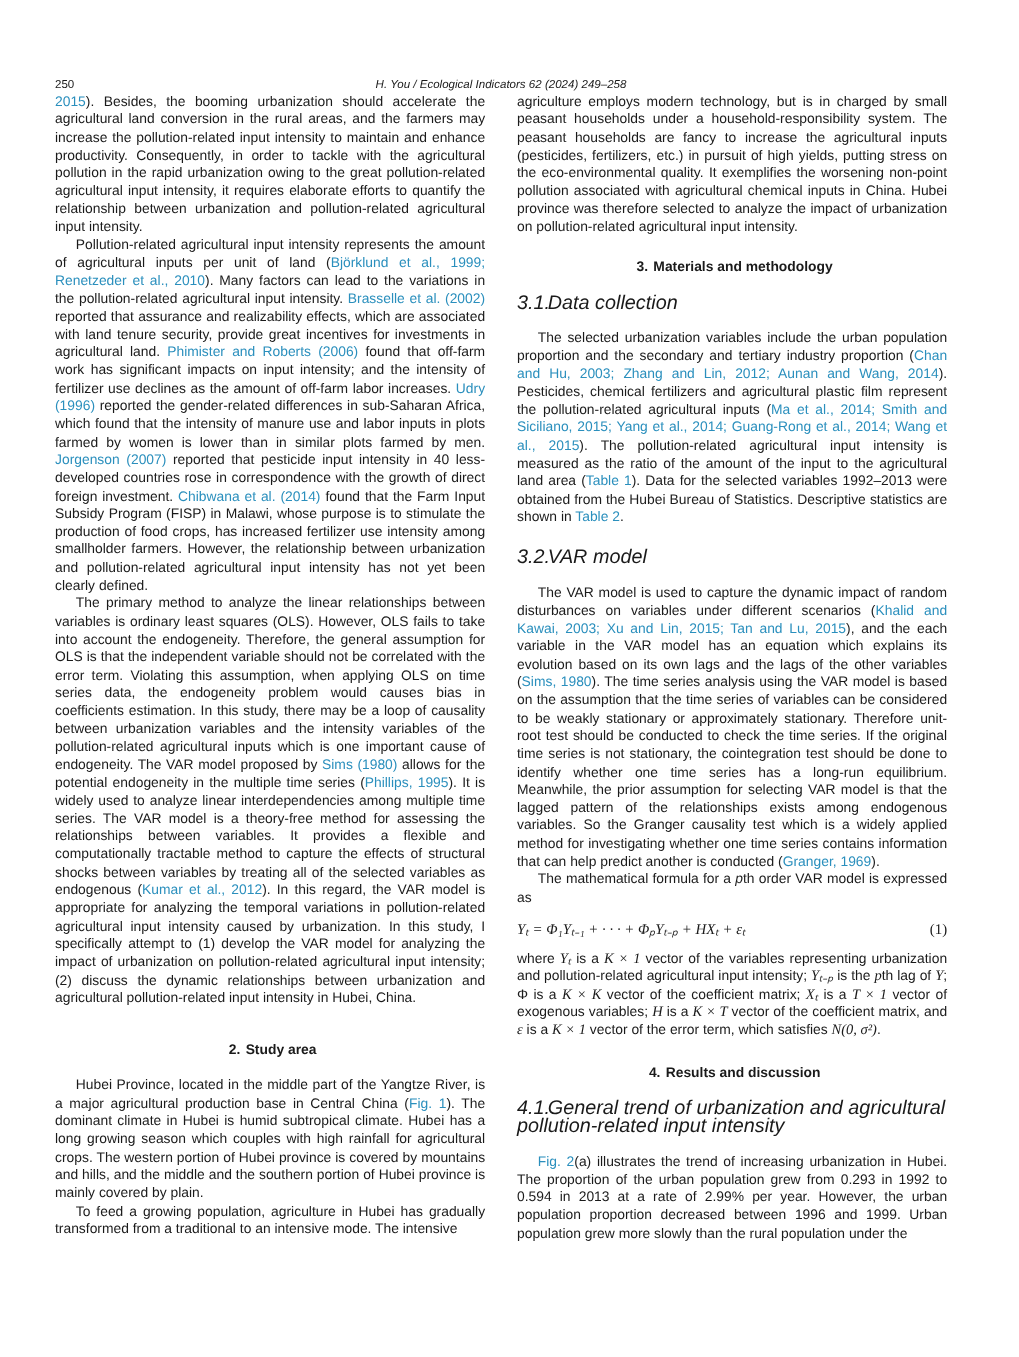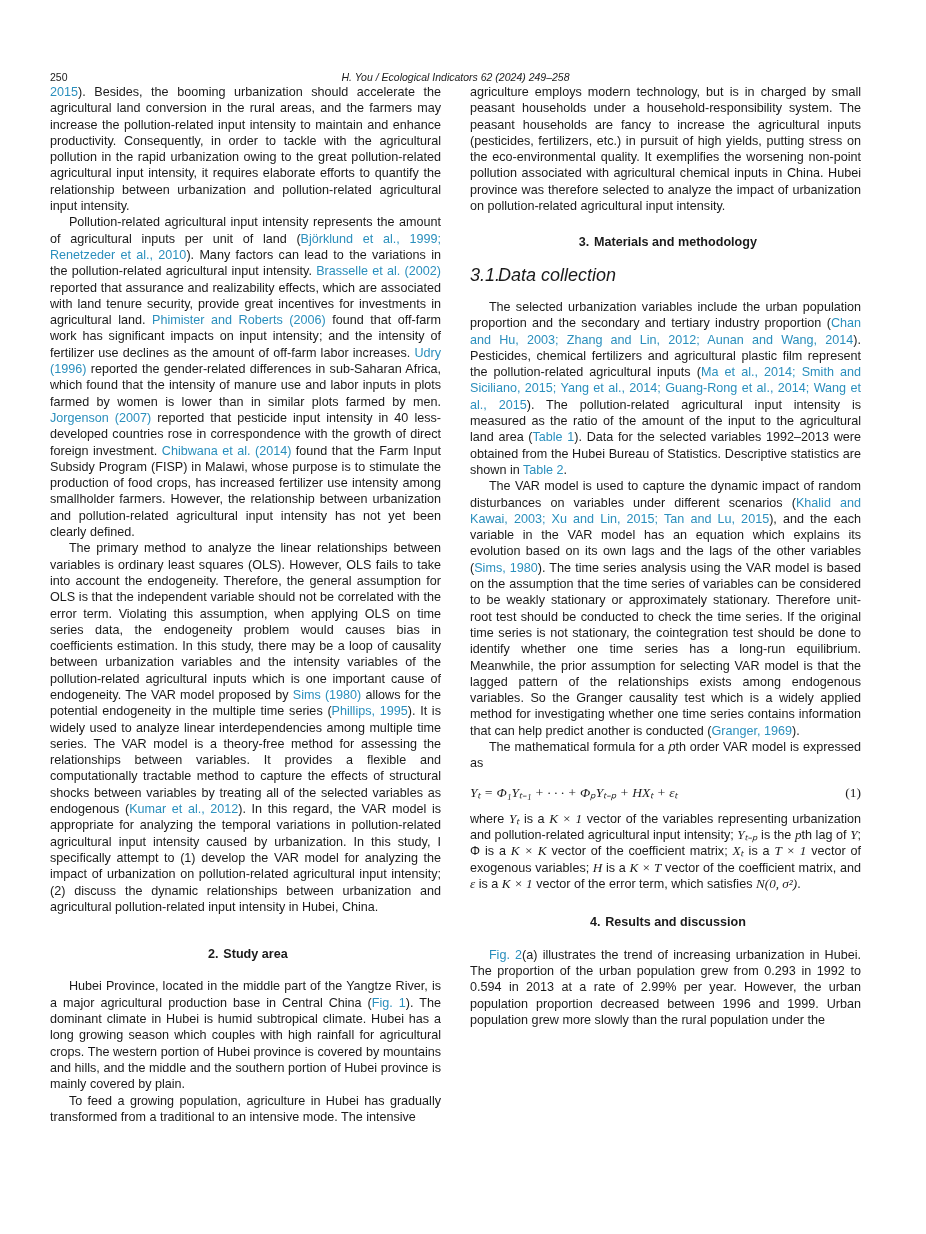--- a/index.html
+++ b/index.html
@@ -48,29 +48,31 @@
 
 <div class="col right">
   <p><span>agriculture employs modern technology, but is in charged by small peasant households under a household-responsibility system. The peasant households are fancy to increase the agricultural inputs (pesticides, fertilizers, etc.) in pursuit of high yields, putting stress on the eco-environmental quality. It exemplifies the worsening non-point pollution associated with agricultural chemical inputs in China. Hubei province was therefore selected to analyze the impact of urbanization on pollution-related agricultural input intensity.</span></p>
 
   <h2 style="margin-top:20px; margin-bottom:16px;"><span class="sec-num">3.</span><span>Materials and methodology</span></h2>
 
   <h3 style="margin-bottom:16px;"><span class="sub-num">3.1.</span><span>Data collection</span></h3>
 
   <p class="ind"><span>The selected urbanization variables include the urban population proportion and the secondary and tertiary industry proportion (</span><a class="ref" style="color: rgb(42, 143, 189);">Chan and Hu, 2003; Zhang and Lin, 2012; Aunan and Wang, 2014</a><span>). Pesticides, chemical fertilizers and agricultural plastic film represent the pollution-related agricultural inputs (</span><a class="ref" style="color: rgb(42, 143, 189);">Ma et al., 2014; Smith and Siciliano, 2015; Yang et al., 2014; Guang-Rong et al., 2014; Wang et al., 2015</a><span>). The pollution-related agricultural input intensity is measured as the ratio of the amount of the input to the agricultural land area (</span><a class="ref" style="color: rgb(42, 143, 189);">Table 1</a><span>). Data for the selected variables 1992–2013 were obtained from the Hubei Bureau of Statistics. Descriptive statistics are shown in </span><a class="ref" style="color: rgb(42, 143, 189);">Table 2</a><span>.</span></p>
 
+  <h3 style="margin-top:20px; margin-bottom:16px;"><span class="sub-num">3.2.</span><span>VAR model</span></h3>
 
   <p class="ind"><span>The VAR model is used to capture the dynamic impact of random disturbances on variables under different scenarios (</span><a class="ref" style="color: rgb(42, 143, 189);">Khalid and Kawai, 2003; Xu and Lin, 2015; Tan and Lu, 2015</a><span>), and the each variable in the VAR model has an equation which explains its evolution based on its own lags and the lags of the other variables (</span><a class="ref" style="color: rgb(42, 143, 189);">Sims, 1980</a><span>). The time series analysis using the VAR model is based on the assumption that the time series of variables can be considered to be weakly stationary or approximately stationary. Therefore unit-root test should be conducted to check the time series. If the original time series is not stationary, the cointegration test should be done to identify whether one time series has a long-run equilibrium. Meanwhile, the prior assumption for selecting VAR model is that the lagged pattern of the relationships exists among endogenous variables. So the Granger causality test which is a widely applied method for investigating whether one time series contains information that can help predict another is conducted (</span><a class="ref" style="color: rgb(42, 143, 189);">Granger, 1969</a><span>).</span></p>
 
   <p class="ind"><span>The mathematical formula for a </span><i>p</i><span>th order VAR model is expressed as</span></p>
 
   <div class="eq">
     <span>Yₜ = Φ₁Yₜ₋₁ + · · · + ΦₚYₜ₋ₚ + HXₜ + εₜ</span>
     <span class="num">(1)</span>
   </div>
 
   <p><span>where </span><span class="m">Yₜ</span><span> is a </span><span class="m">K × 1</span><span> vector of the variables representing urbanization and pollution-related agricultural input intensity; </span><span class="m">Yₜ₋ₚ</span><span> is the </span><span class="m">p</span><span>th lag of </span><span class="m">Y</span><span>; Φ is a </span><span class="m">K × K</span><span> vector of the coefficient matrix; </span><span class="m">Xₜ</span><span> is a </span><span class="m">T × 1</span><span> vector of exogenous variables; </span><span class="m">H</span><span> is a </span><span class="m">K × T</span><span> vector of the coefficient matrix, and </span><span class="m">ε</span><span> is a </span><span class="m">K × 1</span><span> vector of the error term, which satisfies </span><span class="m">N(0, σ²)</span><span>.</span></p>
 
   <h2 style="margin-top:22px; margin-bottom:16px;"><span class="sec-num">4.</span><span>Results and discussion</span></h2>
 
+  <h3 style="margin-bottom:16px;"><span class="sub-num">4.1.</span><span>General trend of urbanization and agricultural</span><br><span>pollution-related input intensity</span></h3>
 
   <p class="ind"><a class="ref" style="color: rgb(42, 143, 189);">Fig. 2</a><span>(a) illustrates the trend of increasing urbanization in Hubei. The proportion of the urban population grew from 0.293 in 1992 to 0.594 in 2013 at a rate of 2.99% per year. However, the urban population proportion decreased between 1996 and 1999. Urban population grew more slowly than the rural population under the</span></p>
 </div>
 
 </body></html>

